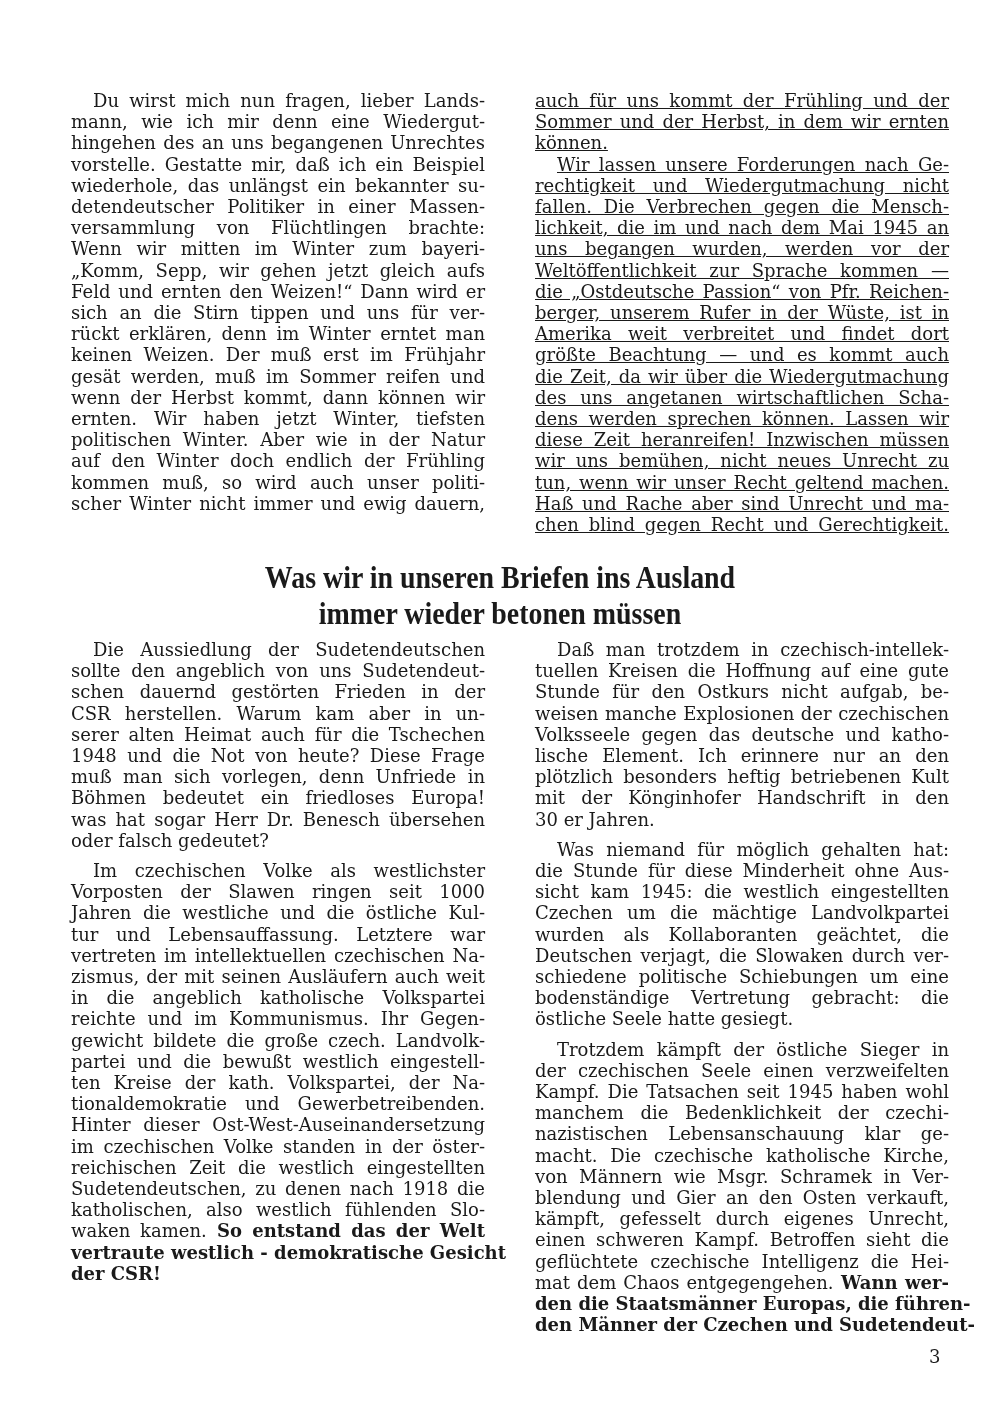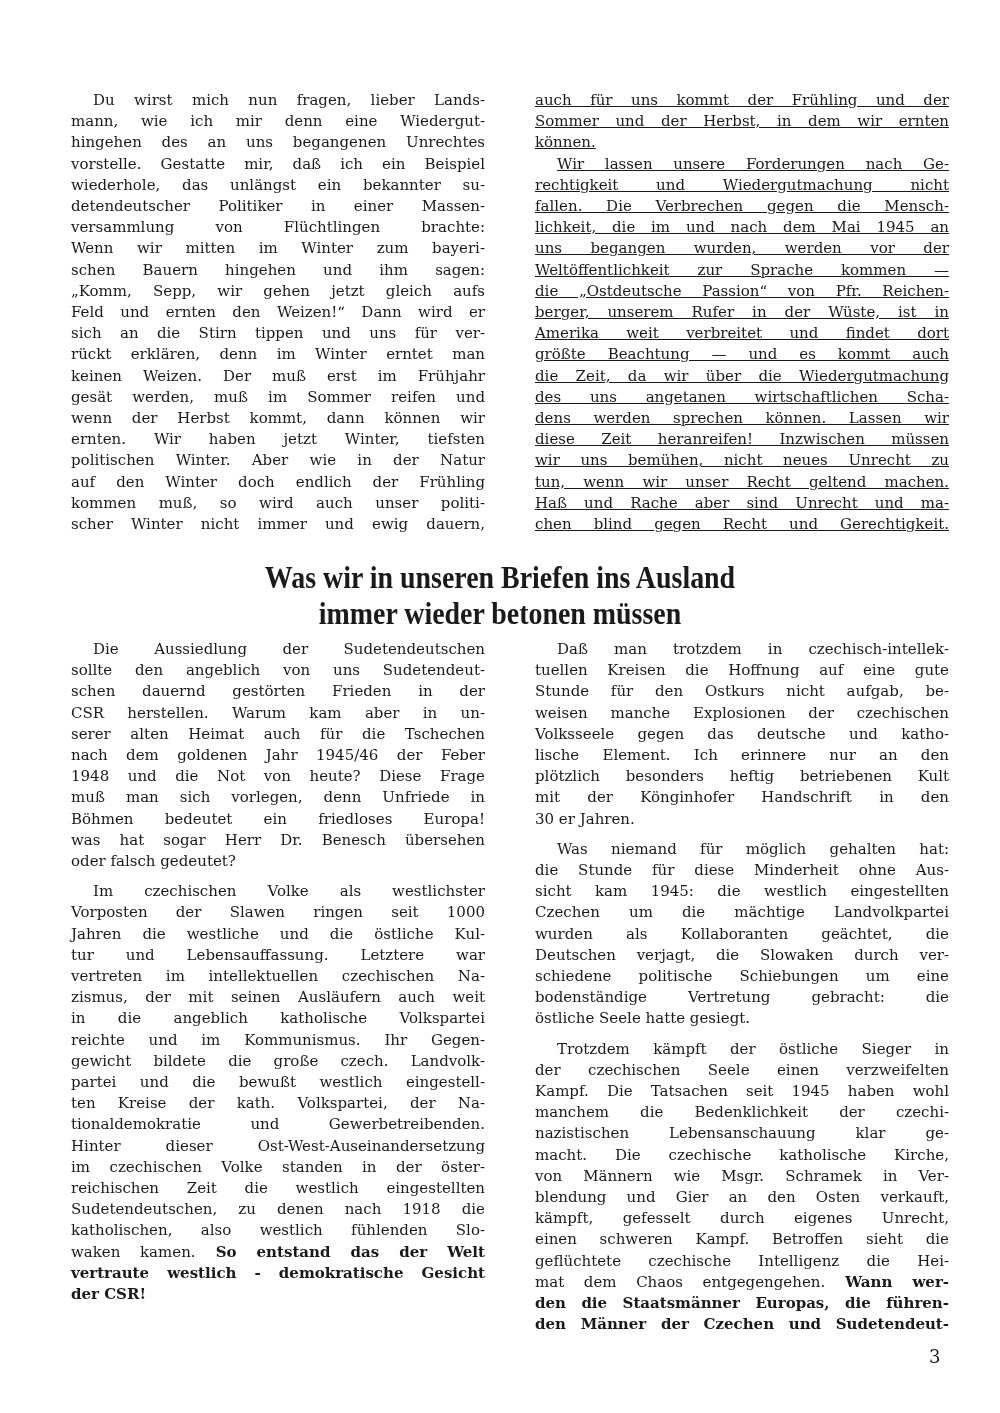--- a/index.html
+++ b/index.html
@@ -1,18 +1,18 @@
 <!DOCTYPE html>
 <html><head>
 <meta charset="utf-8">
 <style>
   html, body { margin: 0; padding: 0; background: #ffffff; }
   body { width: 1000px; height: 1413px; position: relative; overflow: hidden; color: #1a1a1a;
          font-family: "DejaVu Serif", "Liberation Serif", serif; }
-  .col { position: absolute; width: 436px; font-size: 15px; line-height: 21.2px; text-align: justify; }
+  .col { position: absolute; width: 436px; font-size: 18px; line-height: 21.2px; text-align: justify; }
   .col p { margin: 0; text-indent: 22px; hyphens: manual; }
   .col p + p { margin-top: 0; }
   .col p.gap { margin-top: 9px; }
   .col .line { display: block; text-align: justify; text-align-last: justify; white-space: nowrap; }
   .col .line.last { text-align-last: left; }
   .col .line.ind { padding-left: 22px; }
   .bold { font-weight: bold; }
   #top-left { left: 49px; top: 90px; }
   #top-right { left: 513px; top: 90px; text-decoration: underline; }
   #bot-left { left: 49px; top: 639px; }
@@ -28,21 +28,20 @@
 <div class="col" id="top-left">
   <p>
     <span class="line ind">Du wirst mich nun fragen, lieber Lands-</span>
     <span class="line">mann, wie ich mir denn eine Wiedergut-</span>
     <span class="line">hingehen des an uns begangenen Unrechtes</span>
     <span class="line">vorstelle. Gestatte mir, daß ich ein Beispiel</span>
     <span class="line">wiederhole, das unlängst ein bekannter su-</span>
     <span class="line">detendeutscher Politiker in einer Massen-</span>
     <span class="line">versammlung von Flüchtlingen brachte:</span>
     <span class="line">Wenn wir mitten im Winter zum bayeri-</span>
-    <span class="line">schen Bauern hingehen und ihm sagen:</span>
     <span class="line">„Komm, Sepp, wir gehen jetzt gleich aufs</span>
     <span class="line">Feld und ernten den Weizen!“ Dann wird er</span>
     <span class="line">sich an die Stirn tippen und uns für ver-</span>
     <span class="line">rückt erklären, denn im Winter erntet man</span>
     <span class="line">keinen Weizen. Der muß erst im Frühjahr</span>
     <span class="line">gesät werden, muß im Sommer reifen und</span>
     <span class="line">wenn der Herbst kommt, dann können wir</span>
     <span class="line">ernten. Wir haben jetzt Winter, tiefsten</span>
     <span class="line">politischen Winter. Aber wie in der Natur</span>
     <span class="line">auf den Winter doch endlich der Frühling</span>
@@ -84,21 +83,20 @@
   <div>immer wieder betonen müssen</div>
 </div>
 
 <div class="col" id="bot-left">
   <p>
     <span class="line ind">Die Aussiedlung der Sudetendeutschen</span>
     <span class="line">sollte den angeblich von uns Sudetendeut-</span>
     <span class="line">schen dauernd gestörten Frieden in der</span>
     <span class="line">CSR herstellen. Warum kam aber in un-</span>
     <span class="line">serer alten Heimat auch für die Tschechen</span>
-    <span class="line">nach dem goldenen Jahr 1945/46 der Feber</span>
     <span class="line">1948 und die Not von heute? Diese Frage</span>
     <span class="line">muß man sich vorlegen, denn Unfriede in</span>
     <span class="line">Böhmen bedeutet ein friedloses Europa!</span>
     <span class="line">was hat sogar Herr Dr. Benesch übersehen</span>
     <span class="line last">oder falsch gedeutet?</span>
   </p>
   <p class="gap">
     <span class="line ind">Im czechischen Volke als westlichster</span>
     <span class="line">Vorposten der Slawen ringen seit 1000</span>
     <span class="line">Jahren die westliche und die östliche Kul-</span>

